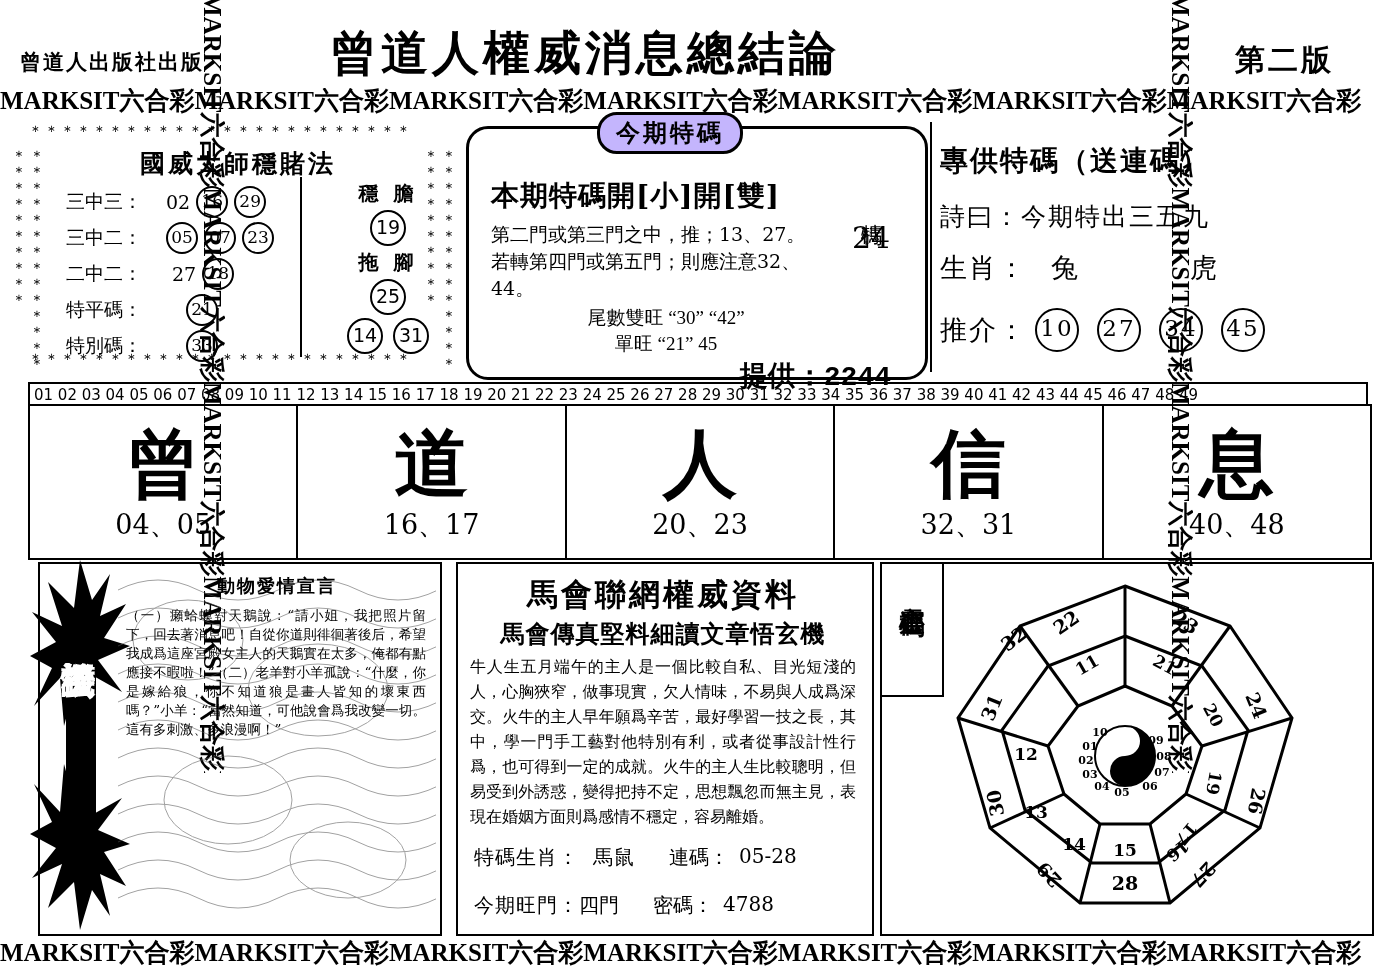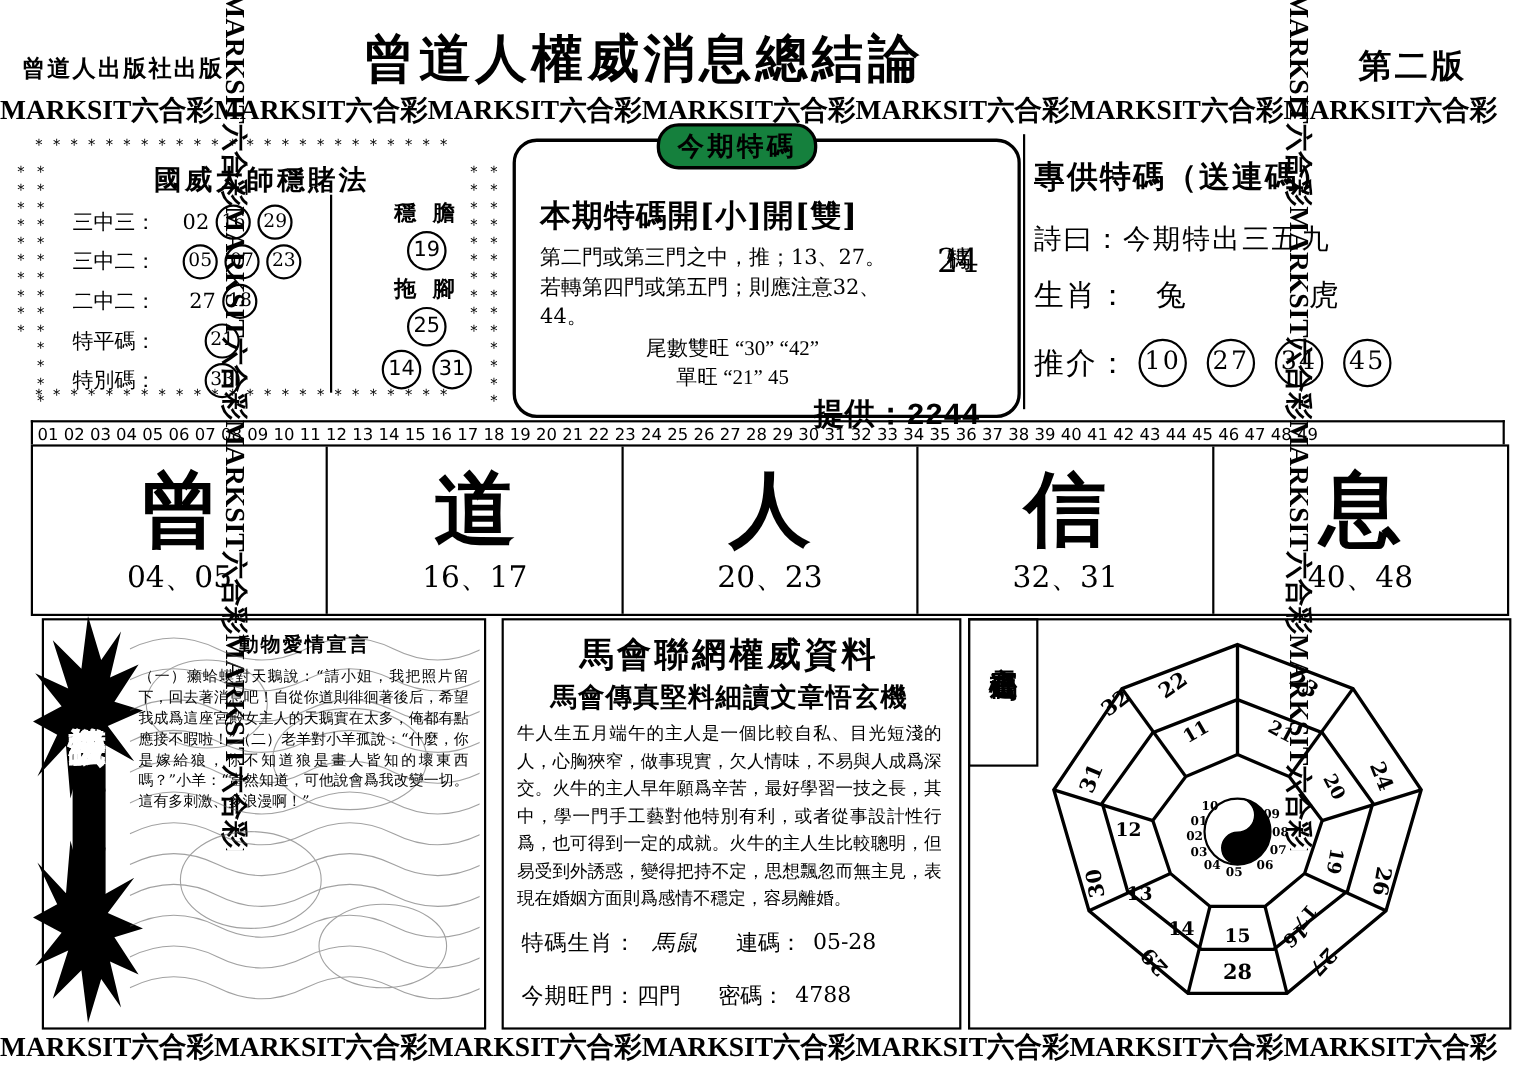--- a/index.html
+++ b/index.html
@@ -32,21 +32,21 @@
   .pl-row{height:36px;display:flex;align-items:center;font-size:19px;font-family:"DejaVu Serif",serif;}
   .pl-row .lbl{width:100px;}
   .pl-row .nums{display:flex;gap:6px;align-items:center;}
   .vline{position:absolute;left:272px;top:55px;width:0;height:180px;border-left:2px solid #000;}
   .pl-right{position:absolute;left:285px;top:58px;width:150px;text-align:center;}
   .pl-right .w{font-size:20px;font-weight:bold;font-family:"DejaVu Serif",serif;letter-spacing:4px;}
   .pl-right .cn{margin:3px 0;}
 
   
   .panel-center{position:absolute;left:466px;top:126px;width:456px;height:248px;border:3px solid #000;border-radius:22px;}
-  .pc-badge{position:absolute;left:128px;top:-17px;background:#15803d;border:3px solid #000;border-radius:20px;padding:2px 16px;font-size:24px;font-weight:bold;font-family:"DejaVu Serif",serif;letter-spacing:3px;}
+  .pc-badge{position:absolute;left:128px;top:-17px;background:#c4b5fd;border:3px solid #000;border-radius:20px;padding:2px 16px;font-size:24px;font-weight:bold;font-family:"DejaVu Serif",serif;letter-spacing:3px;}
   .pc-line1{position:absolute;left:22px;top:48px;font-size:28px;font-weight:bold;font-family:"DejaVu Serif",serif;letter-spacing:1px;}
   .pc-body{position:absolute;left:22px;top:92px;width:330px;font-size:19px;line-height:27px;font-family:"DejaVu Serif",serif;}
   .pc-tail{position:absolute;left:22px;top:176px;width:350px;text-align:center;font-size:19px;line-height:26px;font-family:Liberation Serif, serif;}
   .pc-supply{position:absolute;left:22px;top:228px;width:400px;text-align:right;font-size:28px;font-weight:bold;font-family:Liberation Mono, monospace;}
   .pc-side{position:absolute;left:374px;top:62px;width:56px;text-align:center;font-size:21px;font-family:"DejaVu Serif",serif;line-height:27px;}
   .pc-side .num{font-size:30px;margin-top:6px;}
 
   
   .panel-right{position:absolute;left:924px;top:122px;width:430px;height:250px;}
   .pr-title{position:absolute;left:16px;top:20px;font-size:28px;font-weight:bold;font-family:"DejaVu Serif",serif;letter-spacing:2px;}
@@ -78,21 +78,21 @@
   .bl-wave{position:absolute;left:0;top:0;width:318px;height:352px;opacity:.55;}
 
   
   .bc-box{position:absolute;left:456px;top:562px;width:414px;height:370px;border:2px solid #000;}
   .bc-t1{position:absolute;left:0;top:12px;width:414px;text-align:center;font-size:31px;font-weight:bold;font-family:"DejaVu Serif",serif;letter-spacing:3px;}
   .bc-t2{position:absolute;left:0;top:56px;width:414px;text-align:center;font-size:24px;font-weight:bold;font-family:Liberation Serif, serif;letter-spacing:1px;}
   .bc-body{position:absolute;left:14px;top:92px;width:386px;font-size:16px;line-height:25px;font-family:"DejaVu Serif",serif;text-align:justify;}
   .bc-f1{position:absolute;left:18px;top:282px;width:390px;font-size:20px;font-family:"DejaVu Serif",serif;display:flex;}
   .bc-f2{position:absolute;left:18px;top:330px;width:390px;font-size:20px;font-family:"DejaVu Serif",serif;display:flex;}
   .bc-f1 .k,.bc-f2 .k{letter-spacing:1px;}
-  .bc-f1 .v{margin-left:14px;letter-spacing:1px;font-style:italic;}
+  .bc-f1 .v{margin-left:14px;letter-spacing:1px;}
   .bc-f1 .k2,.bc-f2 .k2{margin-left:34px;}
   .bc-f1 .v2,.bc-f2 .v2{margin-left:10px;}
 
   
   .br-label{position:absolute;left:880px;top:562px;width:64px;height:135px;border:2px solid #000;text-align:center;font-size:25px;font-weight:bold;font-family:"DejaVu Serif",serif;line-height:33px;padding-top:6px;box-sizing:border-box;letter-spacing:0;}
   .br-box{position:absolute;left:880px;top:562px;width:490px;height:370px;border:2px solid #000;}
   .bagua{position:absolute;left:950px;top:578px;width:350px;height:340px;}
 
   .sep-v{position:absolute;left:930px;top:122px;width:0;height:250px;border-left:2px solid #000;}
 </style>

